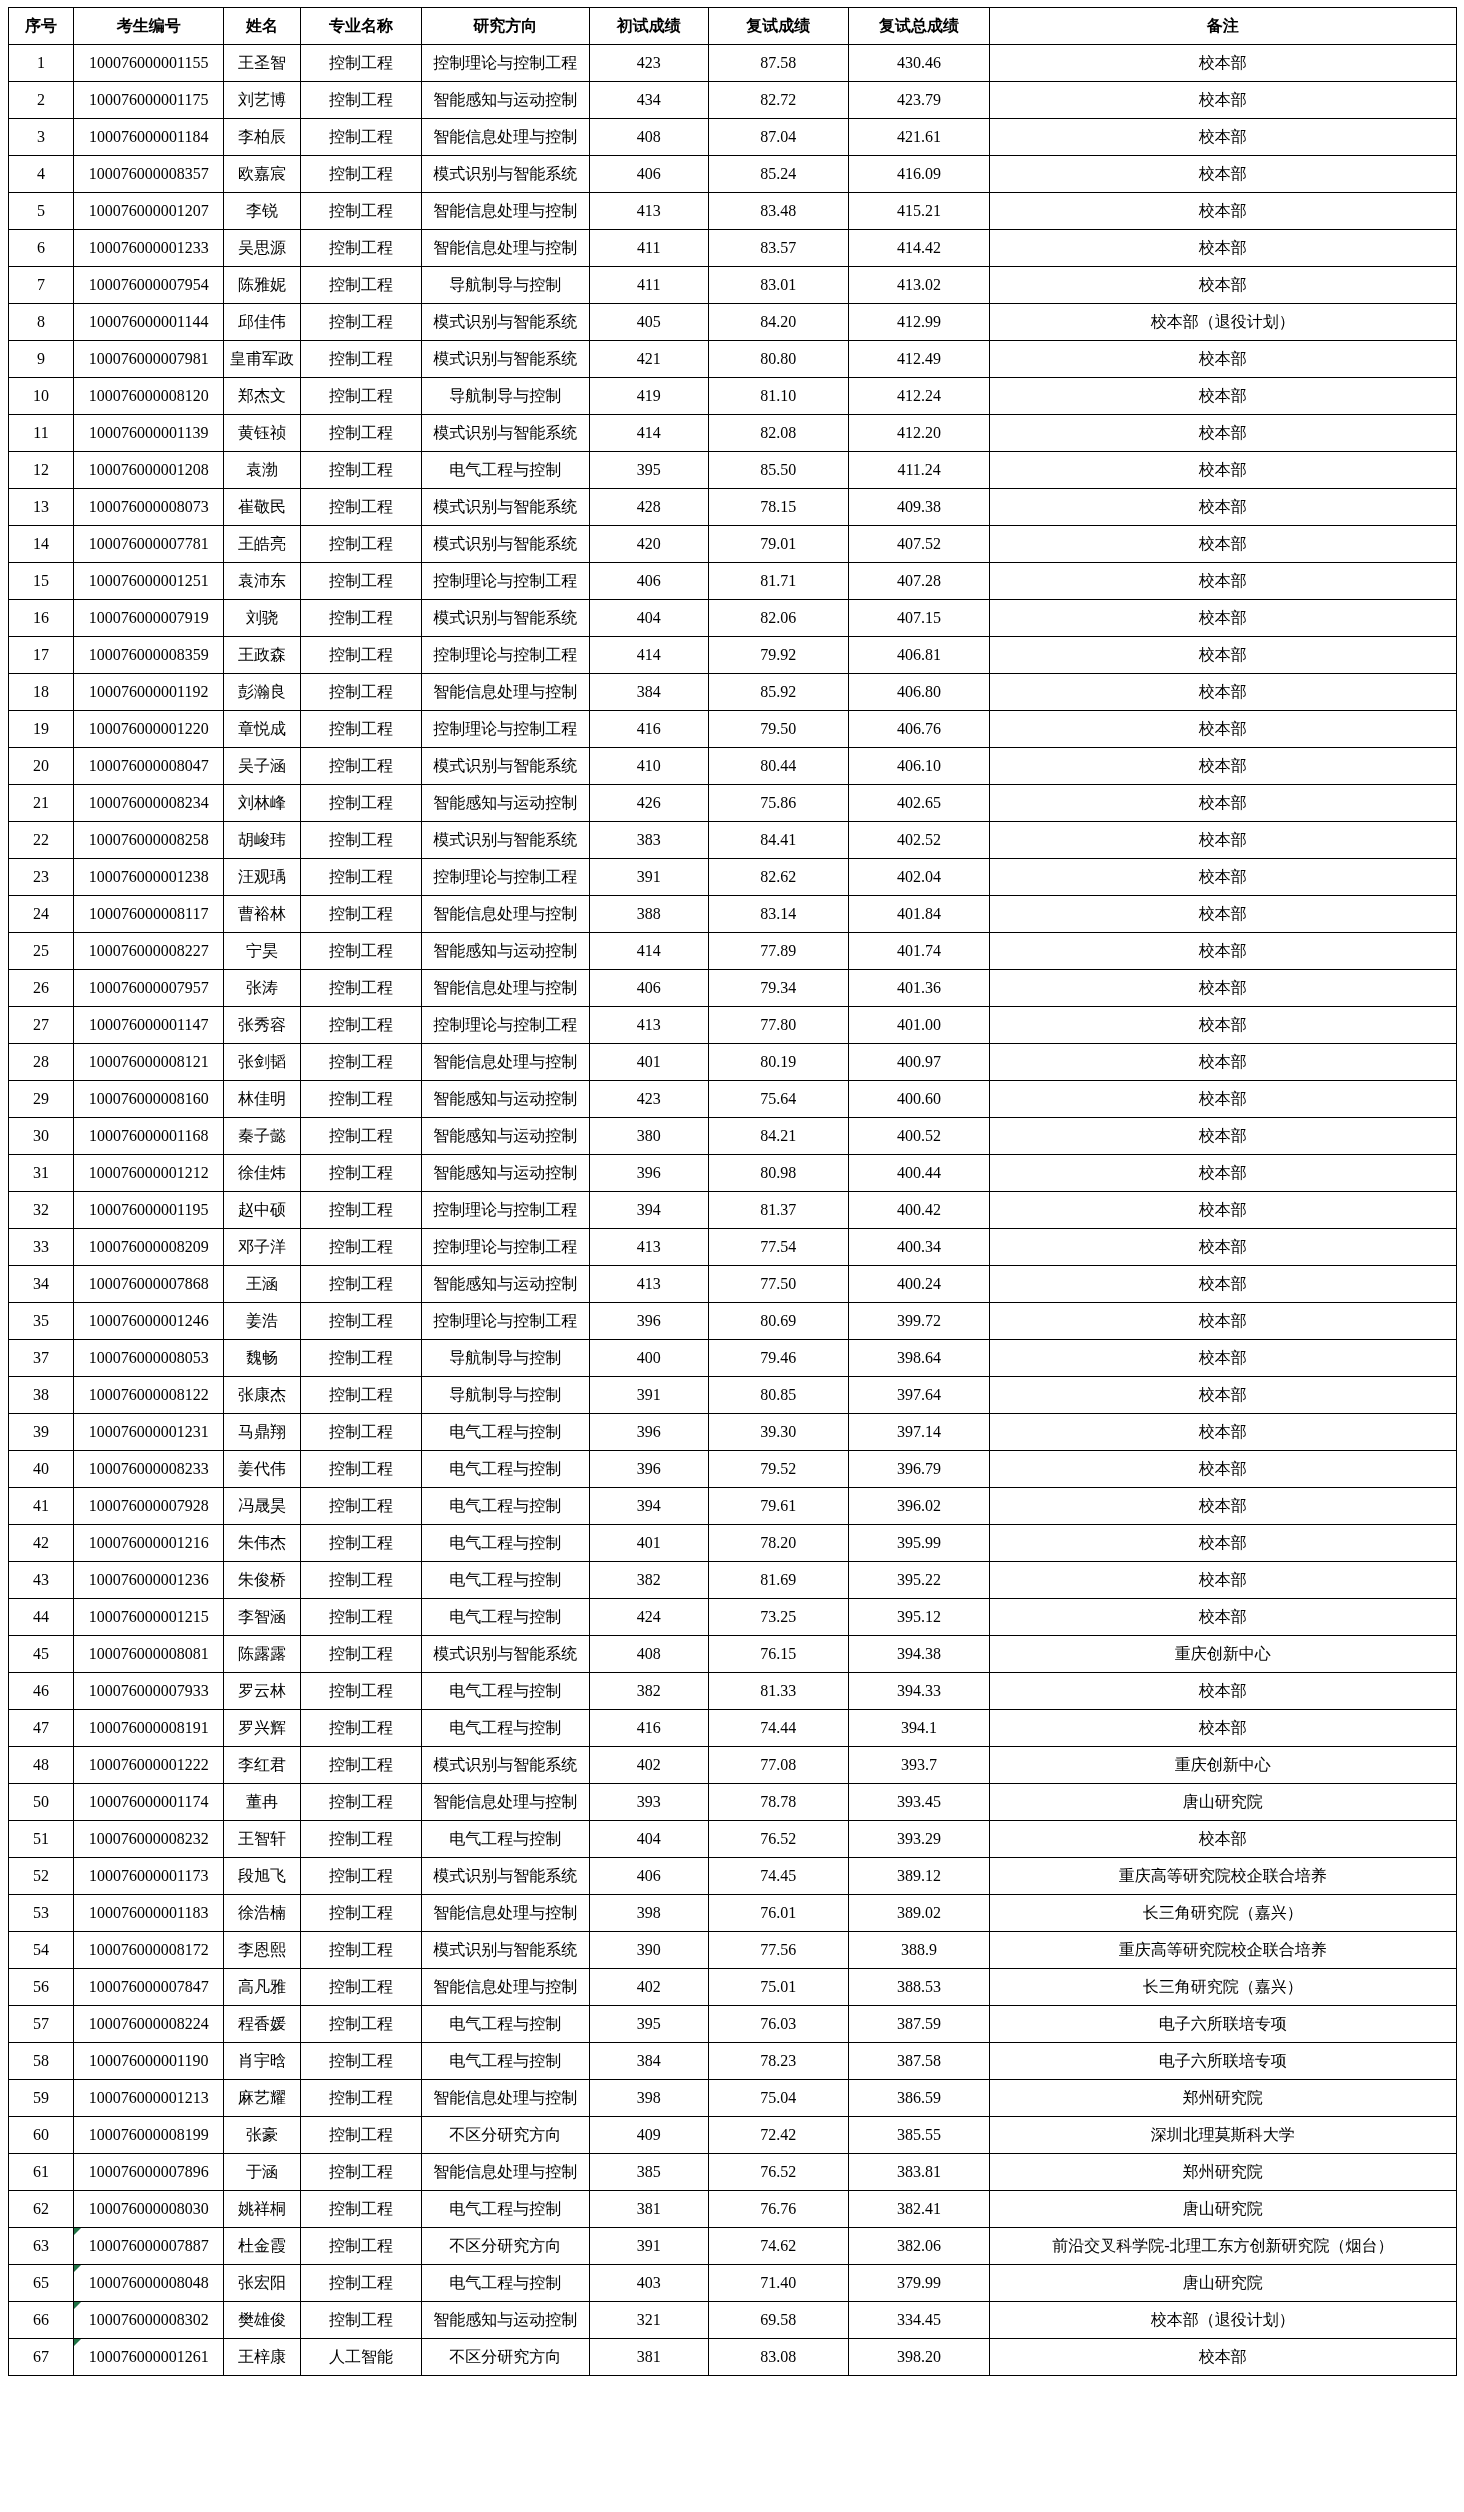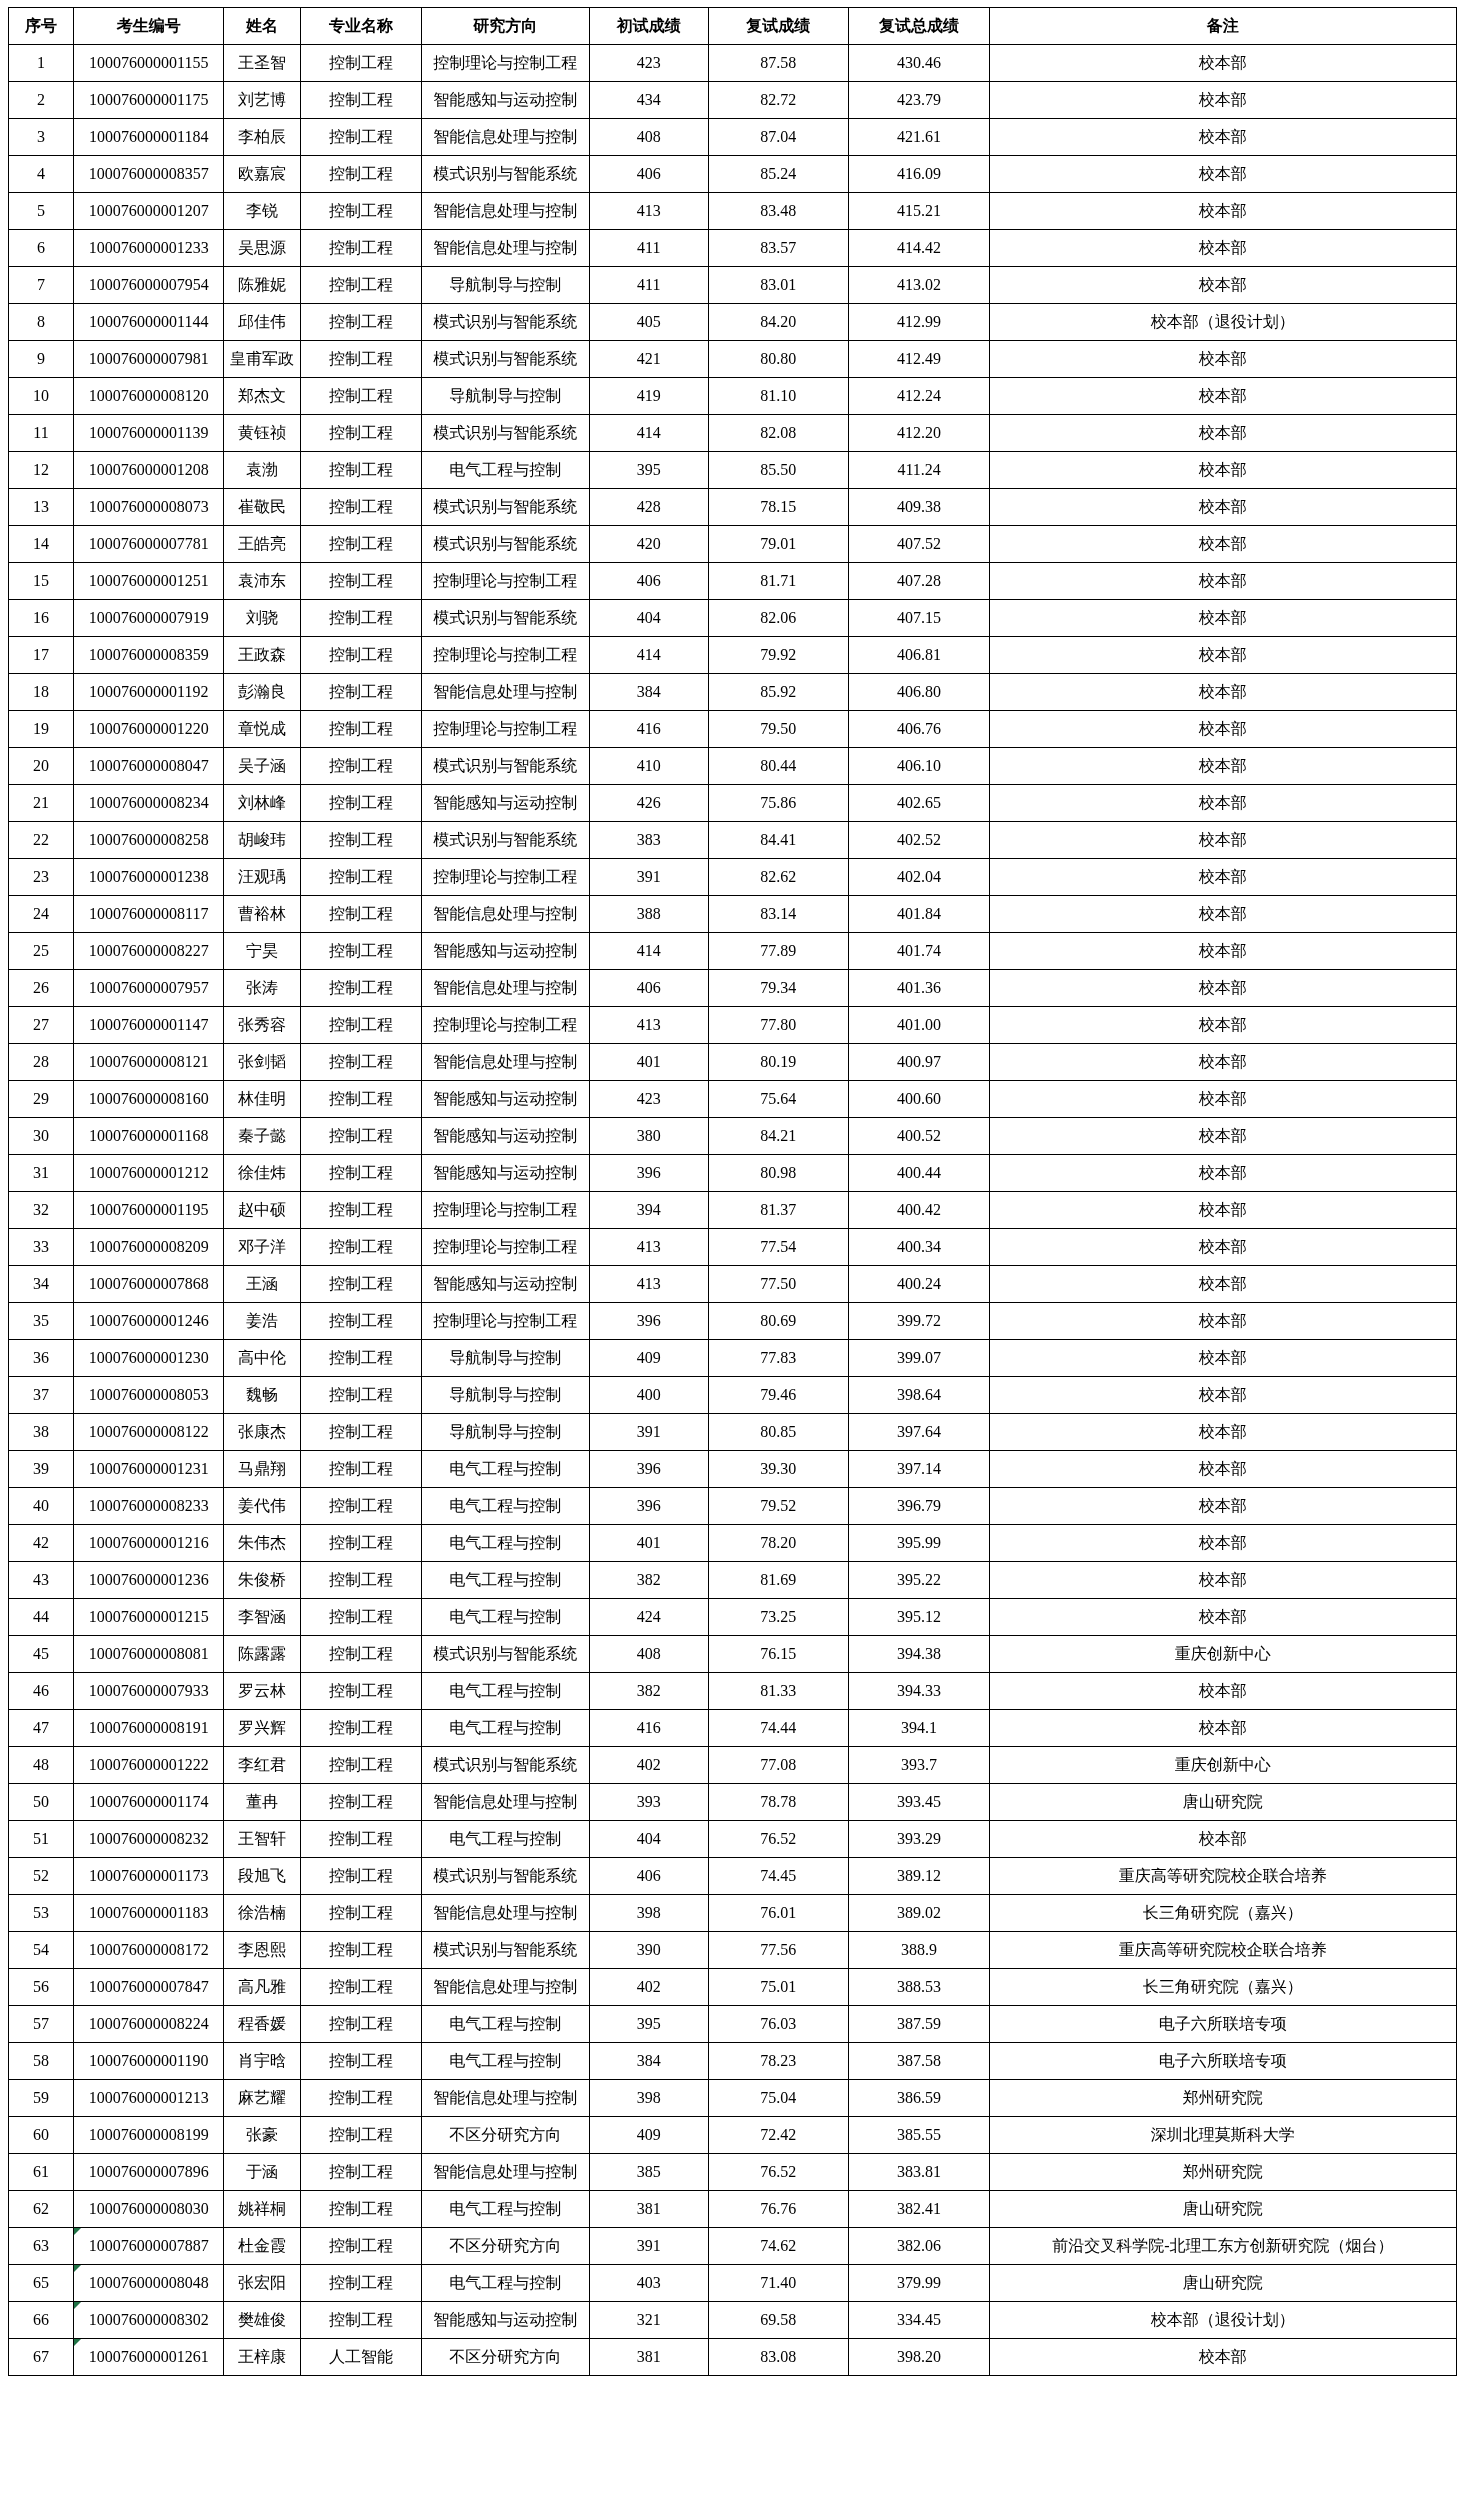--- a/index.html
+++ b/index.html
@@ -434,31 +434,20 @@
           <td>100076000001246</td>
           <td>姜浩</td>
           <td>控制工程</td>
           <td>控制理论与控制工程</td>
           <td>396</td>
           <td>80.69</td>
           <td>399.72</td>
           <td>校本部</td>
         </tr>
         <tr>
-          <td>36</td>
-          <td>100076000001230</td>
-          <td>高中伦</td>
-          <td>控制工程</td>
-          <td>导航制导与控制</td>
-          <td>409</td>
-          <td>77.83</td>
-          <td>399.07</td>
-          <td>校本部</td>
-        </tr>
-        <tr>
           <td>37</td>
           <td>100076000008053</td>
           <td>魏畅</td>
           <td>控制工程</td>
           <td>导航制导与控制</td>
           <td>400</td>
           <td>79.46</td>
           <td>398.64</td>
           <td>校本部</td>
         </tr>
@@ -486,20 +475,31 @@
         </tr>
         <tr>
           <td>40</td>
           <td>100076000008233</td>
           <td>姜代伟</td>
           <td>控制工程</td>
           <td>电气工程与控制</td>
           <td>396</td>
           <td>79.52</td>
           <td>396.79</td>
+          <td>校本部</td>
+        </tr>
+        <tr>
+          <td>41</td>
+          <td>100076000007928</td>
+          <td>冯晟昊</td>
+          <td>控制工程</td>
+          <td>电气工程与控制</td>
+          <td>394</td>
+          <td>79.61</td>
+          <td>396.02</td>
           <td>校本部</td>
         </tr>
         <tr>
           <td>42</td>
           <td>100076000001216</td>
           <td>朱伟杰</td>
           <td>控制工程</td>
           <td>电气工程与控制</td>
           <td>401</td>
           <td>78.20</td>

